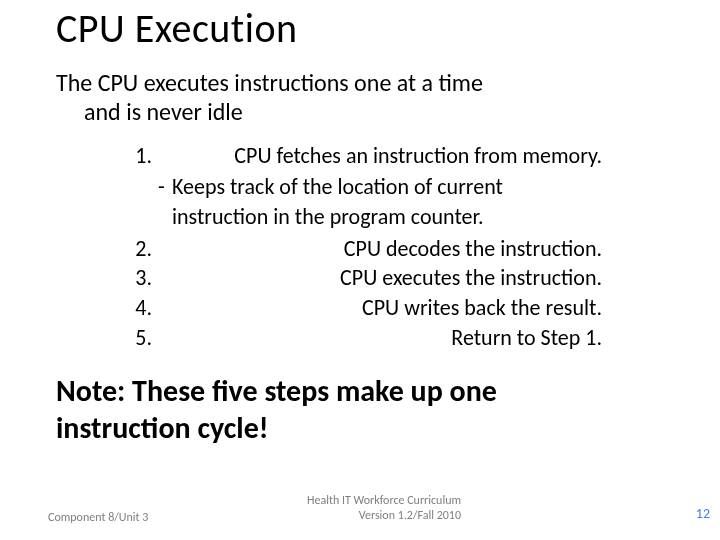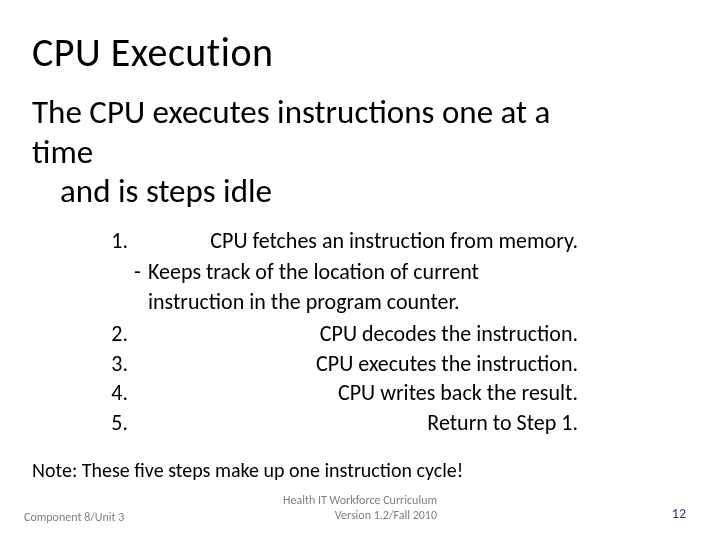--- a/index.html
+++ b/index.html
@@ -1,42 +1,42 @@
 <!DOCTYPE html>
 <html><head>
 <meta charset="utf-8">
 <style>
   * { margin: 0; padding: 0; box-sizing: border-box; }
   html, body { width: 720px; height: 540px; background: #fff; font-family: Calibri, Arial, sans-serif; color: #000; }
-  .slide { width: 610px; height: 540px; position: relative; padding: 28px 32px 0 32px; }
+  .slide { width: 610px; height: 540px; position: relative; padding: 4px 32px 0 32px; margin-left: 24px; }
   .title { font-size: 40px; font-weight: 400; letter-spacing: 0.5px; margin-bottom: 16px; }
-  .lead { font-size: 33px; line-height: 1.2; margin-bottom: 14px; padding-left: 0; }
+  .lead { font-size: 24px; line-height: 1.2; margin-bottom: 14px; padding-left: 0; }
   .lead-indent { padding-left: 28px; display: block; }
   .steps { padding-left: 70px; font-size: 22px; line-height: 1.35; }
   .step-row { display: flex; }
   .step-num { width: 26px; text-align: right; margin-right: 6px; flex-shrink: 0; }
   .step-text { flex: 1; text-align: right; }
   .sub-row { display: flex; padding-left: 32px; margin-top: 2px; margin-bottom: 2px; }
   .sub-dash { width: 14px; flex-shrink: 0; }
   .sub-text { flex: 1; }
-  .note { font-size: 20px; margin-top: 20px; }
+  .note { font-size: 30px; margin-top: 20px; font-weight: bold; }
   .footer { position: absolute; bottom: 16px; left: 0; width: 720px; display: flex; align-items: flex-start; font-size: 12px; color: #7f7f7f; }
   .footer-left { position: absolute; left: 24px; bottom: 0; }
   .footer-center { margin: 0 auto; text-align: right; line-height: 1.3; }
-  .footer-right { position: absolute; right: 34px; bottom: 2px; font-size: 14px; color: #4c1d95; }
+  .footer-right { position: absolute; right: 34px; bottom: 2px; font-size: 14px; color: #3b82f6; }
 </style>
 </head>
 <body>
 
 <div class="slide">
   <h1 class="title">CPU Execution</h1>
 
   <div class="lead">
     <span>The CPU executes instructions one at a time</span><br>
-    <span class="lead-indent">and is steps idle</span>
+    <span class="lead-indent">and is never idle</span>
   </div>
 
   <div class="steps">
     <div class="step-row">
       <span class="step-num">1.</span>
       <span class="step-text">CPU fetches an instruction from memory.</span>
     </div>
     <div class="sub-row">
       <span class="sub-dash">-</span>
       <span class="sub-text">Keeps track of the location of current instruction in the program counter.</span>

